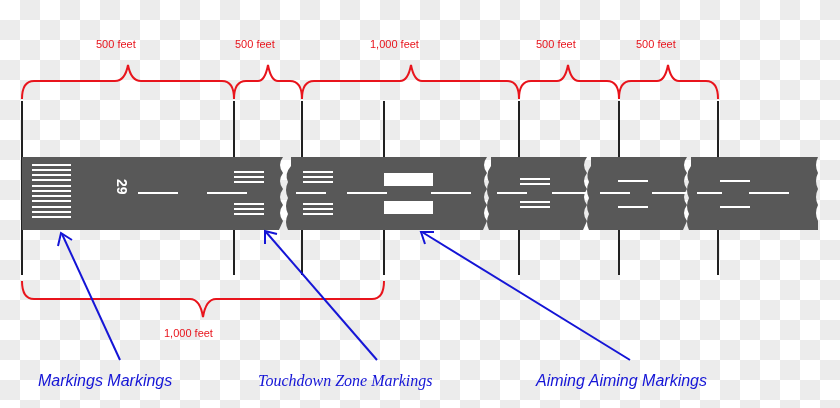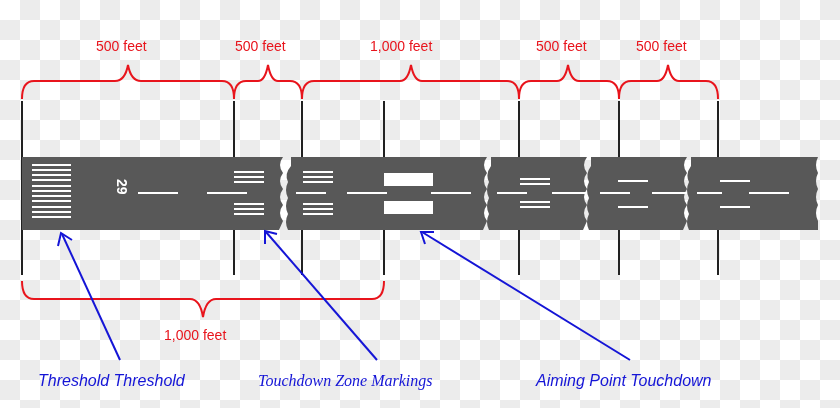--- a/index.html
+++ b/index.html
@@ -4,21 +4,21 @@
 <style>
   html, body { margin:0; padding:0; }
   body { width:840px; height:408px; overflow:hidden; position:relative;
     background-color:#ffffff;
     background-image:
       linear-gradient(45deg, #ececec 25%, transparent 25%, transparent 75%, #ececec 75%),
       linear-gradient(45deg, #ececec 25%, transparent 25%, transparent 75%, #ececec 75%);
     background-size:40px 40px; background-position:0 0, 20px 20px;
     font-family:"Liberation Sans", sans-serif; }
   svg { position:absolute; left:0; top:0; }
-  .lbl { position:absolute; font-size:14px; white-space:nowrap; }
+  .lbl { position:absolute; font-size:11px; white-space:nowrap; }
   .red { color:#e8141c; }
   .blue { color:#1515d6; font-style:italic; font-size:16px; }
 </style>
 </head>
 <body>
 
 <svg width="840" height="408" viewBox="0 0 840 408">
 
   <g stroke="#222" stroke-width="2">
     <line x1="22" y1="101" x2="22" y2="275"></line>
@@ -115,15 +115,15 @@
 
 <div class="lbl" style="left:111px;top:152px;transform:rotate(90deg);transform-origin:center;color:#fff;font-weight:bold;font-size:14px;width:20px;height:18px;top:180px;">29</div>
 
 <div class="lbl red" style="left:96px;top:38px;">500 feet</div>
 <div class="lbl red" style="left:235px;top:38px;">500 feet</div>
 <div class="lbl red" style="left:370px;top:38px;">1,000 feet</div>
 <div class="lbl red" style="left:536px;top:38px;">500 feet</div>
 <div class="lbl red" style="left:636px;top:38px;">500 feet</div>
 <div class="lbl red" style="left:164px;top:327px;">1,000 feet</div>
 
-<div class="lbl blue" style="left:38px;top:372px;">Threshold Threshold</div>
+<div class="lbl blue" style="left:38px;top:372px;">Markings Markings</div>
 <div class="lbl blue" style="left:258px;top:372px;font-family:Liberation Serif, serif;">Touchdown Zone Markings</div>
-<div class="lbl blue" style="left:536px;top:372px;">Aiming Point Touchdown</div>
+<div class="lbl blue" style="left:536px;top:372px;">Aiming Aiming Markings</div>
 
 </body></html>

